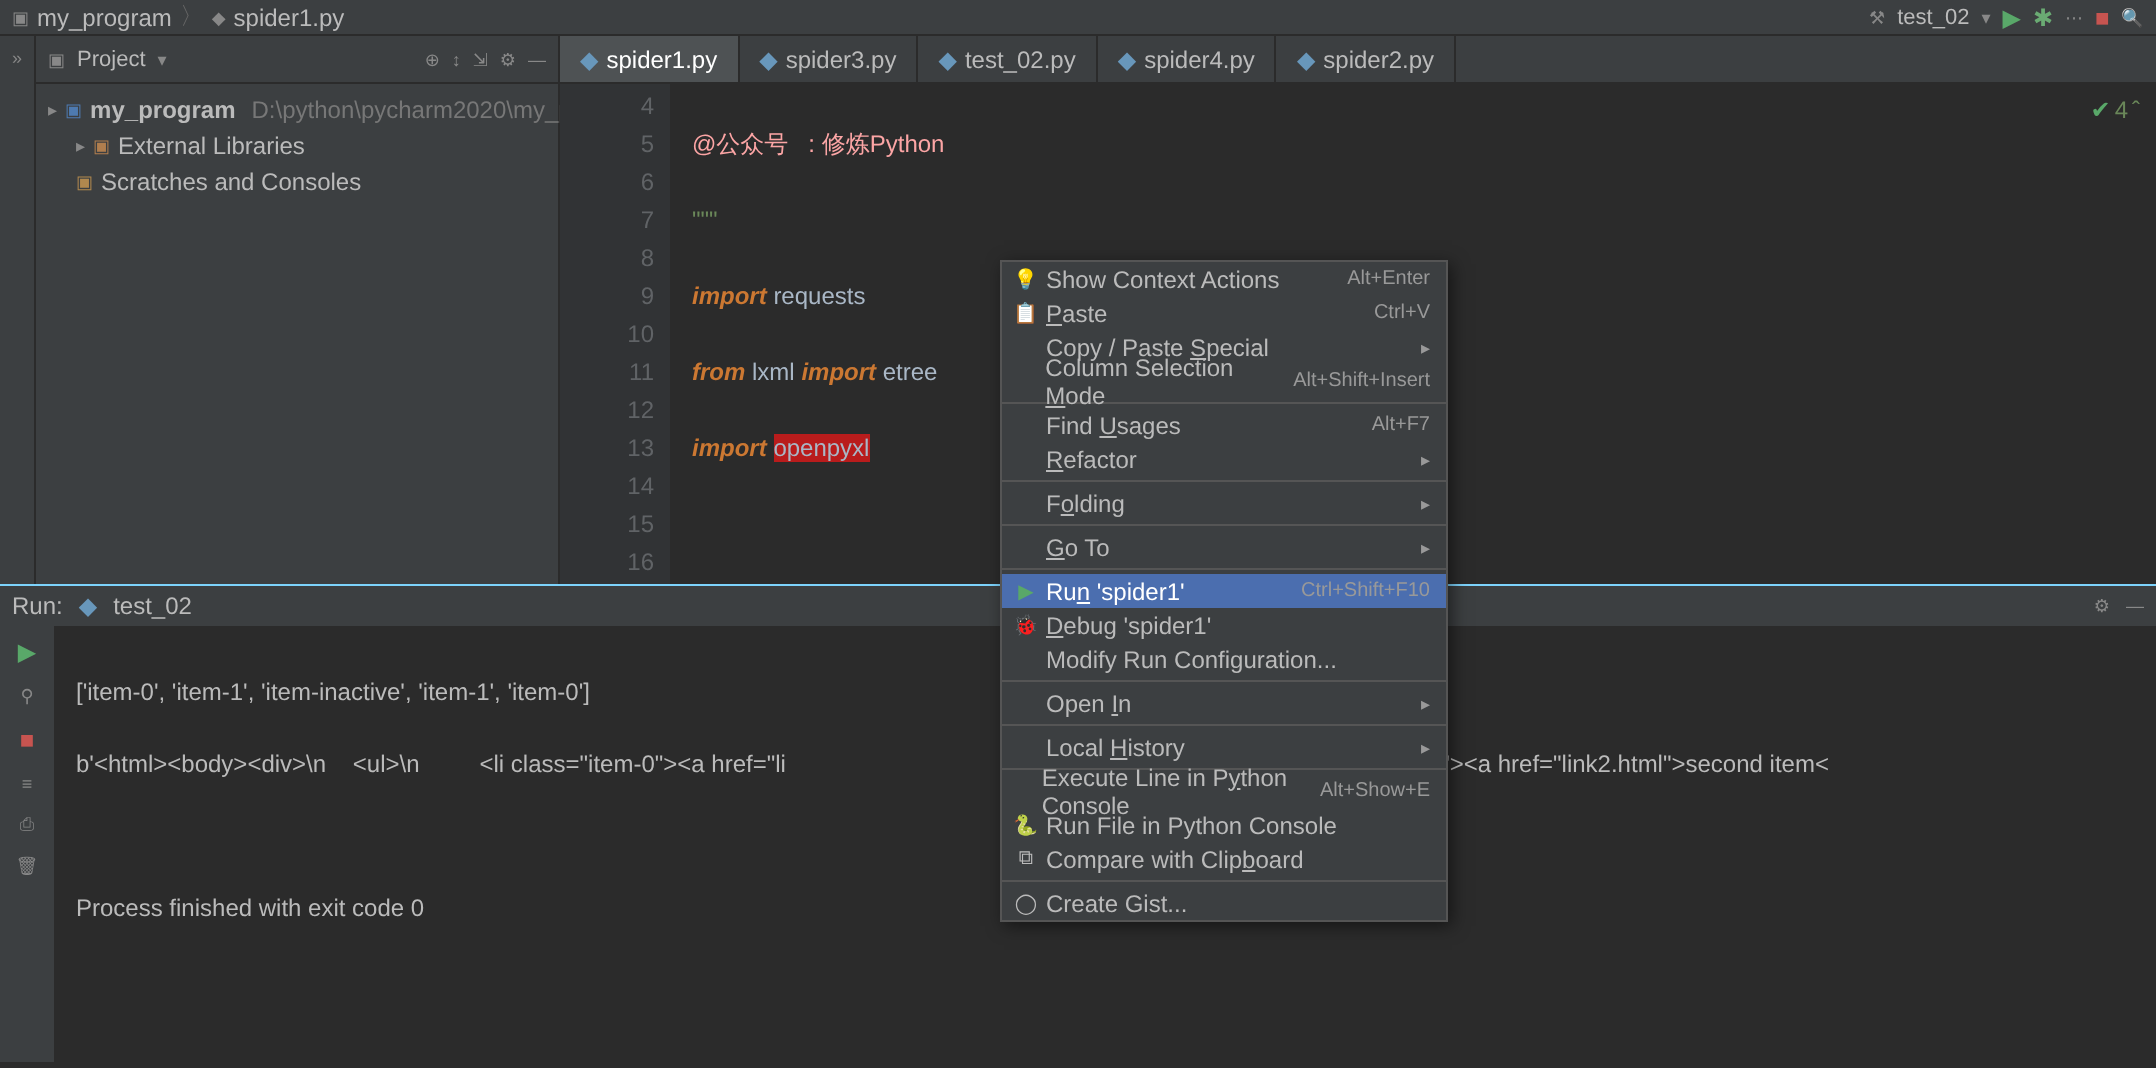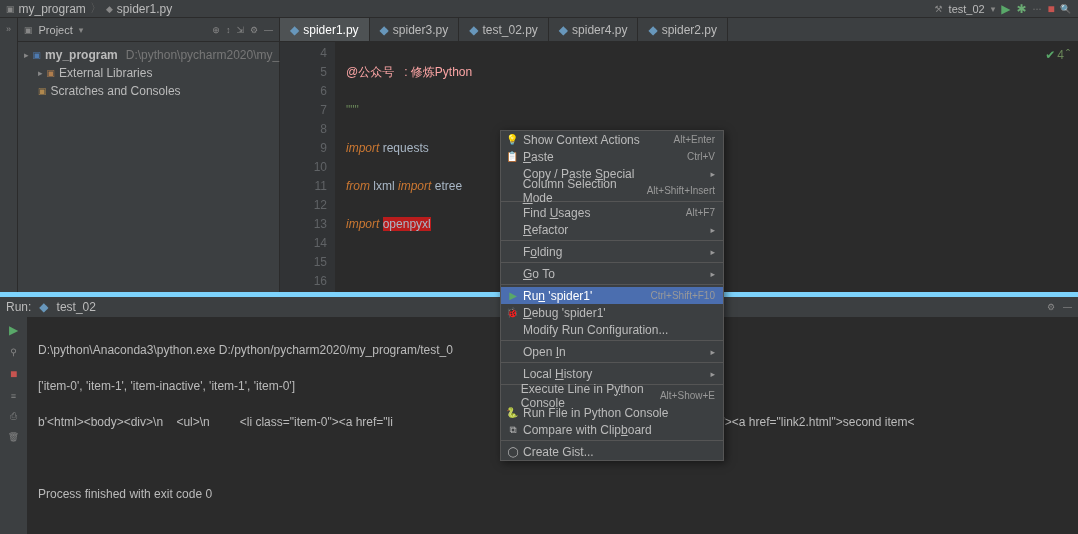--- a/index.html
+++ b/index.html
@@ -19,28 +19,28 @@
 .tree-indent-1 { padding-left: 20px; }
 .editor-area { flex: 1; display: flex; flex-direction: column; background: #2b2b2b; }
 .editor-tabs { height: 24px; display: flex; background: #3c3f41; border-bottom: 1px solid #2b2b2b; }
 .editor-tab { display: flex; align-items: center; gap: 4px; padding: 0 10px; color: #bbb; font-size: 11px; border-right: 1px solid #2b2b2b; cursor: pointer; }
 .editor-tab.active { background: #4e5254; color: #fff; }
 .editor-content { flex: 1; display: flex; position: relative; font-family: "Consolas", monospace; font-size: 13px; overflow: hidden; }
 .gutter { width: 56px; background: #313335; text-align: right; padding: 2px 8px 0 0; color: #606366; line-height: 19px; border-right: 1px solid #2b2b2b; }
 .gutter div { height: 19px; }
 .code { flex: 1; padding: 2px 0 0 10px; line-height: 19px; white-space: pre; }
 .code .line { height: 19px; }
-.kw-orange { color: #cc7832; font-style: italic; }
+.kw-orange { color: #cc7832; font-style: italic; font-weight: bold; }
 .str { color: #6a8759; }
 .comment { color: #fca5a5; }
 .ident { color: #a9b7c6; }
 .sel-box { background: #b91c1c; }
 .underline { text-decoration: underline; }
 .inspection-badge { position: absolute; top: 6px; right: 8px; color: #6a8759; font-size: 11px; display: flex; align-items: center; gap: 2px; }
-.run-panel { border-top: 5px solid #7dd3fc; }
+.run-panel { border-top: 1px solid #7dd3fc; }
 .run-header { height: 20px; background: #3c3f41; display: flex; align-items: center; padding: 0 6px; gap: 8px; font-size: 11px; color: #bbb; }
 .run-body { display: flex; height: 218px; }
 .run-toolbar { width: 28px; background: #3c3f41; display: flex; flex-direction: column; align-items: center; gap: 10px; padding-top: 6px; border-right: 1px solid #2b2b2b; }
 .run-console { flex: 1; background: #2b2b2b; padding: 6px 10px; font-family: "Consolas", monospace; font-size: 12px; color: #bbb; line-height: 18px; white-space: pre; overflow: hidden; }
 .context-menu { position: absolute; left: 500px; top: 130px; width: 224px; background: #3c3f41; border: 1px solid #555; box-shadow: 2px 2px 8px rgba(0,0,0,.5); z-index: 100; }
 .menu-item { display: flex; align-items: center; padding: 2px 8px 2px 6px; height: 17px; color: #bbb; font-size: 11px; cursor: pointer; }
 .menu-item.highlighted { background: #4b6eaf; color: #fff; }
 .menu-item .label { margin-left: 4px; }
 .menu-item .u { text-decoration: underline; }
 .menu-item .shortcut { margin-left: auto; color: #999; font-size: 10px; }
@@ -185,21 +185,20 @@
   <div class="run-body">
     <div class="run-toolbar">
       <span style="color:#59a869">▶</span>
       <span class="arrow-icon">⚲</span>
       <span style="color:#c75450">■</span>
       <span class="arrow-icon">≡</span>
       <span class="arrow-icon">⎙</span>
       <span class="arrow-icon">🗑</span>
     </div>
     <div class="run-console">
-<div>D:\python\Anaconda3\python.exe D:/python/pycharm2020/my_program/test_0</div>
 <div><span>['item-0', 'item-1', 'item-inactive', 'item-1', 'item-0']</span></div>
 <div><span>b'&lt;html&gt;&lt;body&gt;&lt;div&gt;\n    &lt;ul&gt;\n         &lt;li class="item-0"&gt;&lt;a href="li</span><span style="visibility:hidden">xxxxxxxxxxxxxxxxxxxxxxxxxxxxxxxxxxx</span><span>         &lt;li class="item-1"&gt;&lt;a href="link2.html"&gt;second item&lt;</span></div>
 <div> </div>
 <div>Process finished with exit code 0</div>
     </div>
   </div>
 </div>
 
 <div class="context-menu" id="ctx">
     <div class="menu-item">

